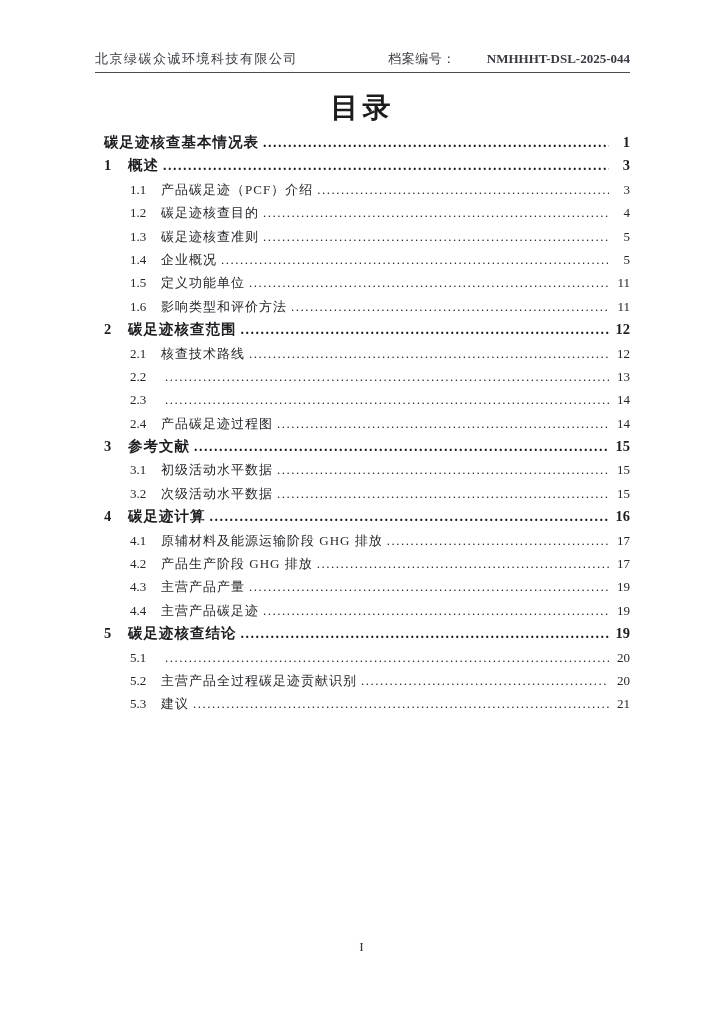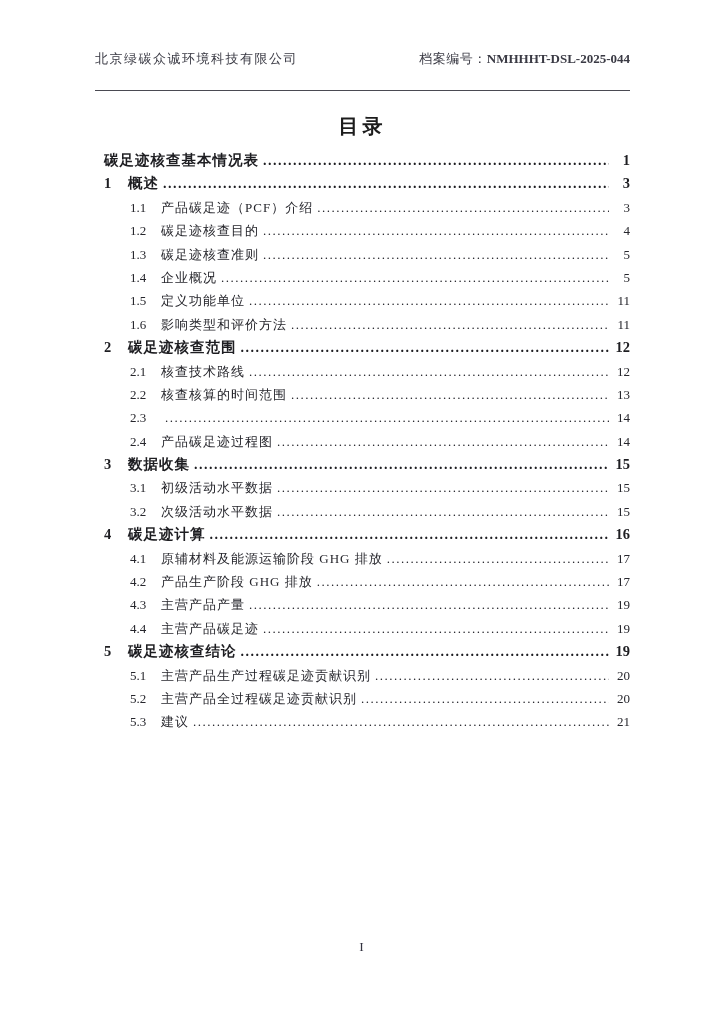--- a/index.html
+++ b/index.html
@@ -18,31 +18,31 @@
     background: #ffffff;
     position: relative;
     padding: 50px 94px 0 95px;
   }
   
   .header {
     display: flex;
     justify-content: space-between;
     align-items: baseline;
     border-bottom: 1.5px solid #4a4a52;
-    padding-bottom: 22px;
+    padding-bottom: 4px;
     font-size: 13px;
     color: #3a3a44;
   }
   .company { letter-spacing: 1.5px; }
   .archive { letter-spacing: 0.5px; }
-  .archive .archive-value { font-weight: bold; letter-spacing: 0; }
+  .archive .archive-value { font-weight: bold; letter-spacing: 0; margin-left: 31px; }
   
   .title {
     text-align: center;
-    font-size: 20px;
+    font-size: 28px;
     font-weight: bold;
     letter-spacing: 4px;
     margin-top: 21px;
     line-height: 28px;
     color: #1c1c1c;
   }
   
   .toc {
     margin-top: 9px;
     padding: 0 0 0 9px;
@@ -169,38 +169,37 @@
     <span class="toc-page">12</span>
   </div>
       <div class="toc-row level-2">
     <span class="toc-num">2.1</span>
     <span class="toc-label">核查技术路线</span>
     <span class="toc-dots"></span>
     <span class="toc-page">12</span>
   </div>
       <div class="toc-row level-2">
     <span class="toc-num">2.2</span>
-    <span class="toc-label">核查核算的时间范围</span>
     <span class="toc-dots"></span>
     <span class="toc-page">13</span>
   </div>
       <div class="toc-row level-2">
     <span class="toc-num">2.3</span>
     <span class="toc-dots"></span>
     <span class="toc-page">14</span>
   </div>
       <div class="toc-row level-2">
     <span class="toc-num">2.4</span>
     <span class="toc-label">产品碳足迹过程图</span>
     <span class="toc-dots"></span>
     <span class="toc-page">14</span>
   </div>
       <div class="toc-row level-1">
     <span class="toc-num">3</span>
-    <span class="toc-label">数据收集</span>
+    <span class="toc-label">参考文献</span>
     <span class="toc-dots"></span>
     <span class="toc-page">15</span>
   </div>
       <div class="toc-row level-2">
     <span class="toc-num">3.1</span>
     <span class="toc-label">初级活动水平数据</span>
     <span class="toc-dots"></span>
     <span class="toc-page">15</span>
   </div>
       <div class="toc-row level-2">
@@ -240,21 +239,20 @@
     <span class="toc-page">19</span>
   </div>
       <div class="toc-row level-1">
     <span class="toc-num">5</span>
     <span class="toc-label">碳足迹核查结论</span>
     <span class="toc-dots"></span>
     <span class="toc-page">19</span>
   </div>
       <div class="toc-row level-2">
     <span class="toc-num">5.1</span>
-    <span class="toc-label">主营产品生产过程碳足迹贡献识别</span>
     <span class="toc-dots"></span>
     <span class="toc-page">20</span>
   </div>
       <div class="toc-row level-2">
     <span class="toc-num">5.2</span>
     <span class="toc-label">主营产品全过程碳足迹贡献识别</span>
     <span class="toc-dots"></span>
     <span class="toc-page">20</span>
   </div>
       <div class="toc-row level-2">

